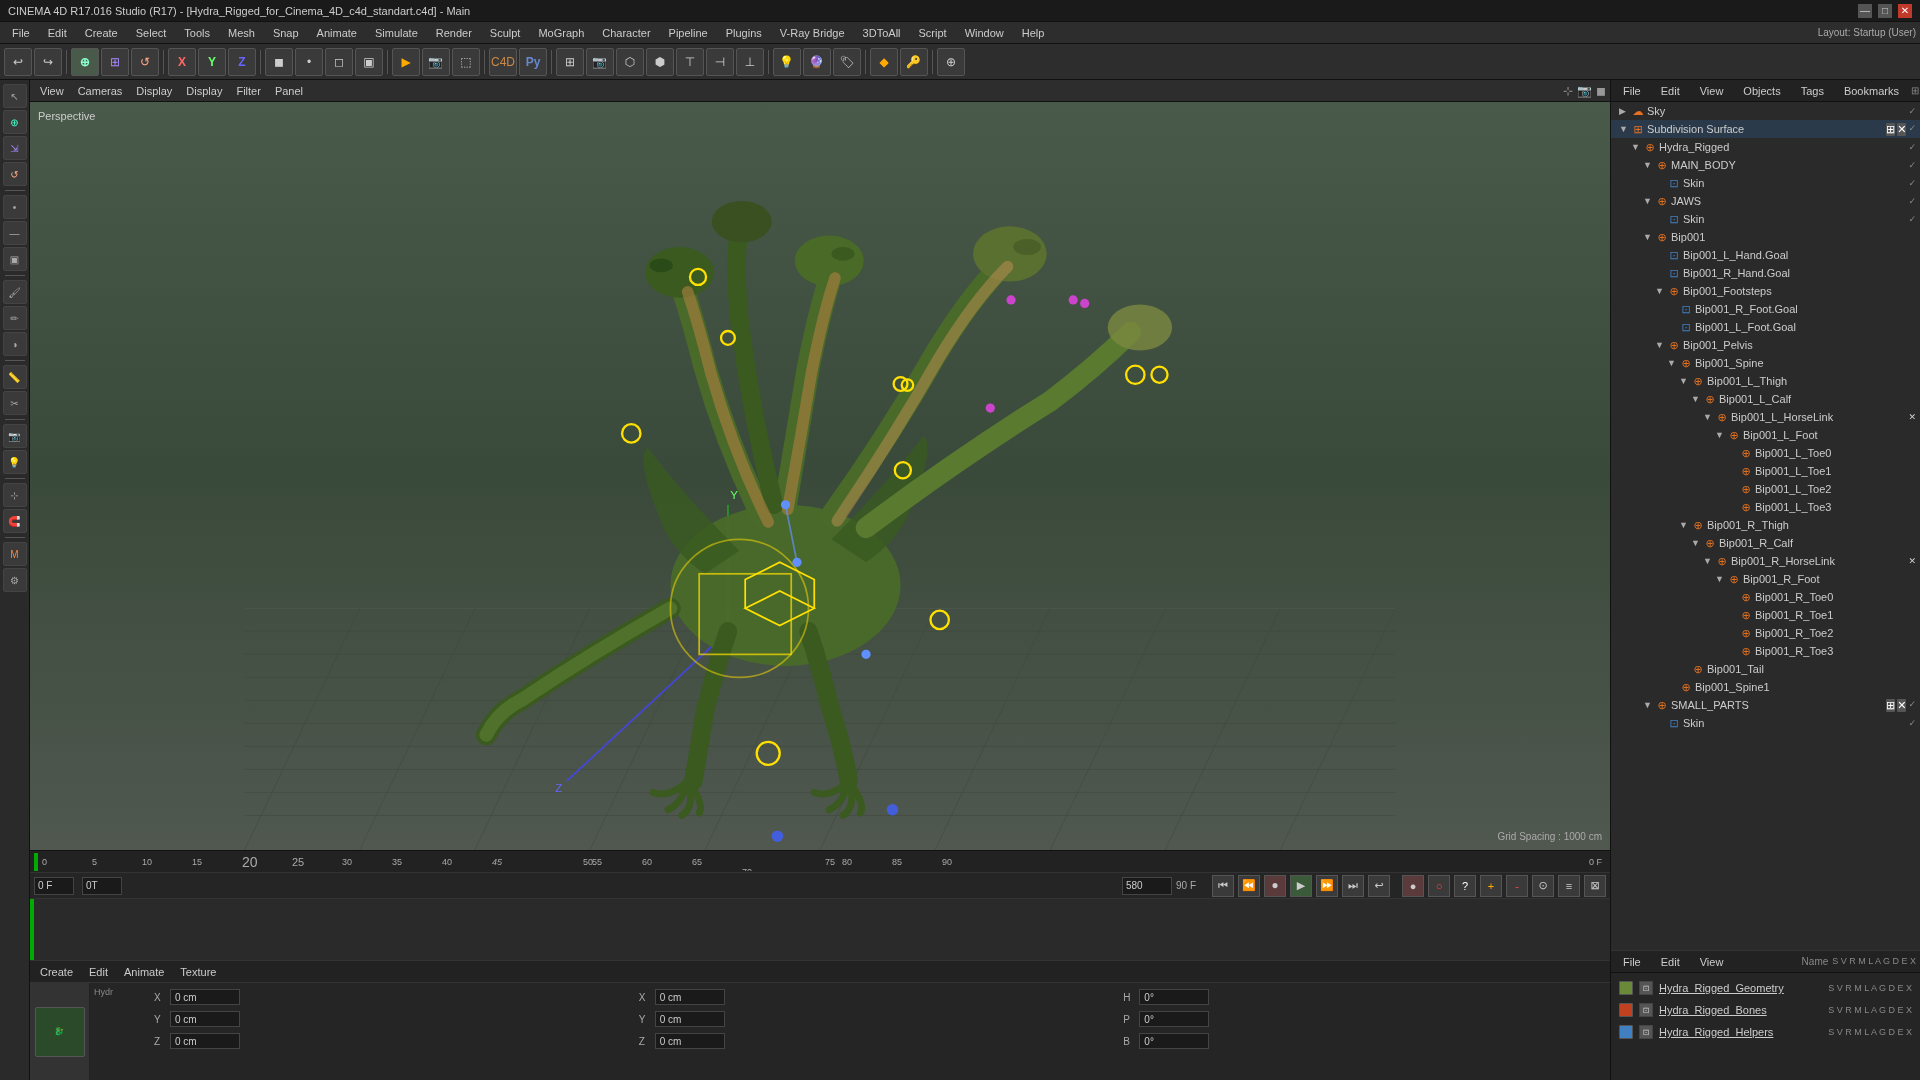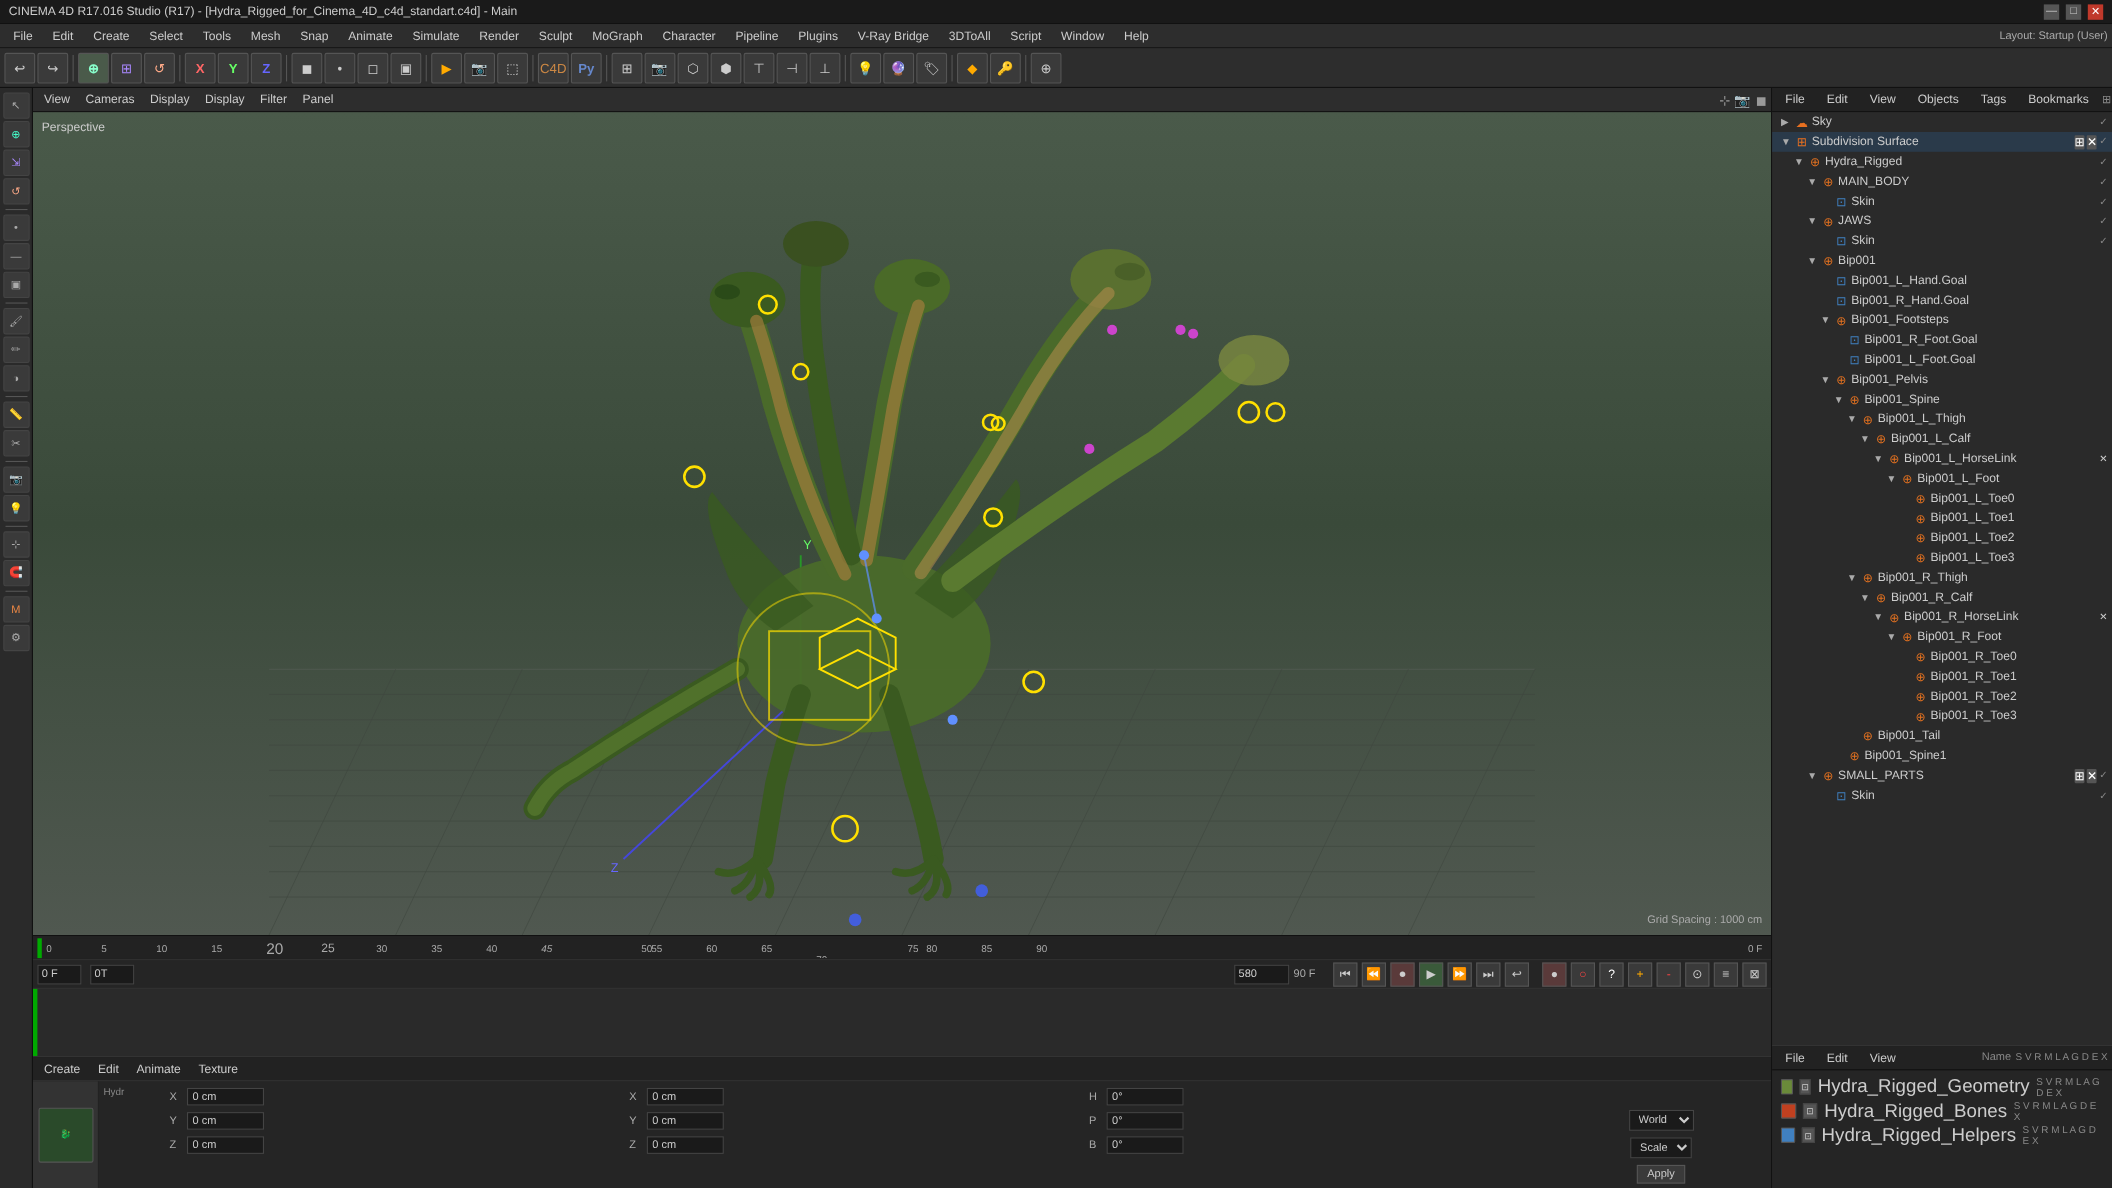--- a/index.html
+++ b/index.html
@@ -171,21 +171,21 @@
     #right-lower-tabs {
       height: 22px; background: #222; display: flex; align-items: center;
       padding: 0 4px; border-bottom: 1px solid #111; gap: 4px;
     }
     #material-list { flex: 1; padding: 4px; }
     .mat-item {
       display: flex; align-items: center; height: 22px; gap: 6px; padding: 2px 4px;
       cursor: pointer;
     }
     .mat-color { width: 14px; height: 14px; border: 1px solid #555; border-radius: 1px; }
-    .mat-name { color: #ccc; font-size: 17px; }
+    .mat-name { color: #ccc; font-size: 11px; text-decoration: underline; }
     .mat-icons { display: flex; gap: 2px; margin-left: auto; }
 
     
     ::-webkit-scrollbar { width: 6px; }
     ::-webkit-scrollbar-track { background: #1a1a1a; }
     ::-webkit-scrollbar-thumb { background: #555; border-radius: 3px; }
 
     
     #dragon-svg { width: 100%; height: 100%; }
 
@@ -537,30 +537,20 @@
           <div class="coord-row">
             <span class="coord-label">Z</span>
             <input type="text" class="coord-val" value="0 cm" style="">
           </div>
           <div class="coord-row">
             <span class="coord-label">B</span>
             <input type="text" class="coord-val" value="0°" style="">
           </div>
         </div>
 
-        <div id="bottom-right-controls" style="display:flex;align-items:center;gap:6px;padding:4px;margin-top:auto;">
-          <select class="ws-select">
-            <option>World</option>
-            <option>Object</option>
-          </select>
-          <select class="ws-select">
-            <option>Scale</option>
-          </select>
-          <button class="ws-apply">Apply</button>
-        </div>
       </div>
     </div>
   </div>
 
   <div id="right-panel">
 
     <div id="right-top-tabs">
       <span class="right-tab">File</span>
       <span class="right-tab">Edit</span>
       <span class="right-tab">View</span>

